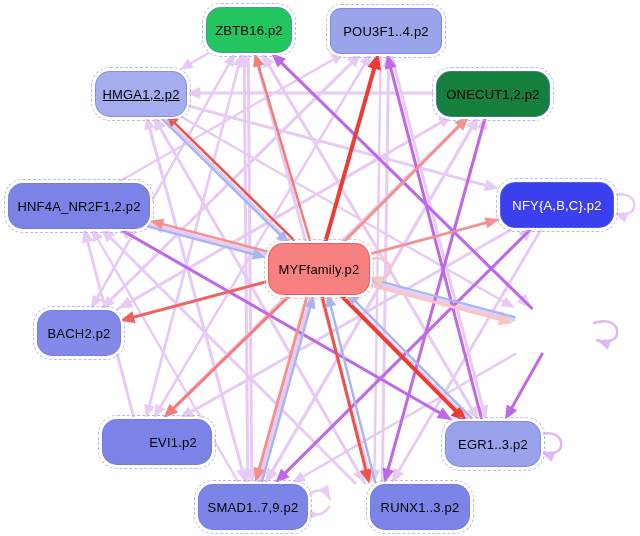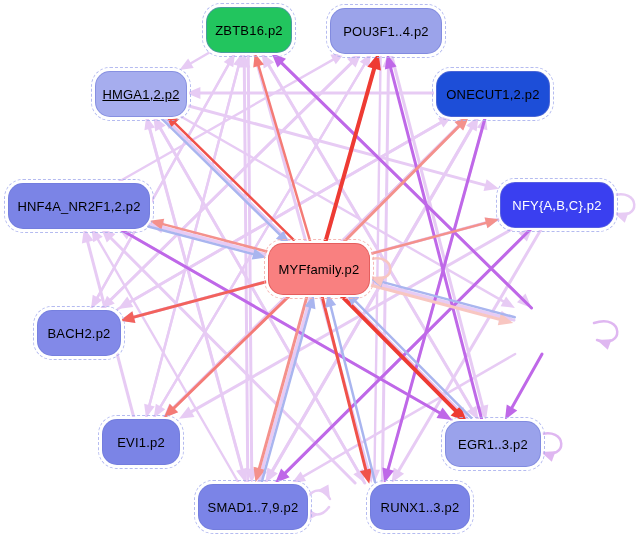--- a/index.html
+++ b/index.html
@@ -175,24 +175,24 @@
       <path d="M 594 323 C 624.5 313, 624.5 350, 597 340" fill="none" stroke="#dfb7f1" stroke-width="2.5" stroke-linecap="round"></path>
       <polygon points="597,340 611.5924287938024,339.3741830157225 607.7819936403855,349.85287968761855" fill="#dfb7f1"></polygon>
       <path d="M 538 435 C 568.5 425, 568.5 462, 541 452" fill="none" stroke="#dfb7f1" stroke-width="2.5" stroke-linecap="round"></path>
       <polygon points="541,452 555.5924287938024,451.3741830157225 551.7819936403855,461.85287968761855" fill="#dfb7f1"></polygon>
       <path d="M 367 260 C 397.5 250, 397.5 287, 370 277" fill="none" stroke="#f8c6c1" stroke-width="2.5" stroke-linecap="round"></path>
       <polygon points="370,277 384.59242879380224,276.3741830157225 380.7819936403855,286.85287968761855" fill="#f8c6c1"></polygon>
       <path d="M 426 498 C 460.9 488, 460.9 525, 429 515" fill="none" stroke="#a93ce2" stroke-width="4.5" stroke-linecap="round"></path>
       <polygon points="429,515 447.5530207987042,512.9823171104337 443.08107992193675,527.247808507322" fill="#a93ce2"></polygon>
     </svg>
   <div class="node" style="left: 206px; top: 7px; width: 84px; height: 44px; background: #22c55e; color: rgb(0, 0, 0);">ZBTB16.p2</div>
-  <div class="node" style="left: 330px; top: 8px; width: 110px; height: 44px; background: rgb(155, 163, 234); color: rgb(0, 0, 0);">POU3F1..4.p2</div>
-  <div class="node" style="left: 436px; top: 71px; width: 112px; height: 44px; background: #1d4ed8; color: rgb(0, 0, 0);">ONECUT1,2.p2</div>
+  <div class="node" style="left: 330px; top: 8px; width: 110px; height: 44px; background: rgb(155, 163, 234); color: rgb(0, 0, 0); border-radius: 11px;">POU3F1..4.p2</div>
+  <div class="node" style="left: 436px; top: 71px; width: 112px; height: 44px; background: #15803d; color: rgb(0, 0, 0);">ONECUT1,2.p2</div>
   <div class="node" style="left: 500px; top: 182px; width: 112px; height: 44px; background: rgb(58, 63, 240); color: rgb(255, 255, 255);">NFY{A,B,C}.p2</div>
   <div class="node" style="left: 445px; top: 421px; width: 94px; height: 44px; background: rgb(154, 162, 235); color: rgb(0, 0, 0);">EGR1..3.p2</div>
   <div class="node" style="left: 329px; top: 484px; width: 98px; height: 44px; background: rgb(123, 132, 231); color: rgb(0, 0, 0); margin-left: 41px;">RUNX1..3.p2</div>
   <div class="node" style="left: 198px; top: 484px; width: 108px; height: 44px; background: rgb(123, 132, 231); color: rgb(0, 0, 0);">SMAD1..7,9.p2</div>
-  <div class="node" style="left: 102px; top: 419px; width: 76px; height: 44px; background: rgb(123, 132, 230); color: rgb(0, 0, 0);">EVI1.p2</div>
+  <div class="node" style="left: 102px; top: 419px; width: 76px; height: 44px; background: rgb(123, 132, 230); color: rgb(0, 0, 0); padding-left: 32px;">EVI1.p2</div>
   <div class="node" style="left: 37px; top: 310px; width: 82px; height: 44px; background: rgb(130, 137, 232); color: rgb(0, 0, 0);">BACH2.p2</div>
   <div class="node" style="left: 8px; top: 183px; width: 140px; height: 44px; background: rgb(123, 132, 230); color: rgb(0, 0, 0);">HNF4A_NR2F1,2.p2</div>
   <div class="node" style="left: 95px; top: 71px; width: 90px; height: 44px; background: rgb(166, 173, 238); color: rgb(0, 0, 0); text-decoration: underline;">HMGA1,2.p2</div>
   <div class="node center" style="left: 268px; top: 243px; width: 100px; height: 50px; background: rgb(249, 128, 128); color: rgb(0, 0, 0);">MYFfamily.p2</div>
 </div>
 
 </body></html>

